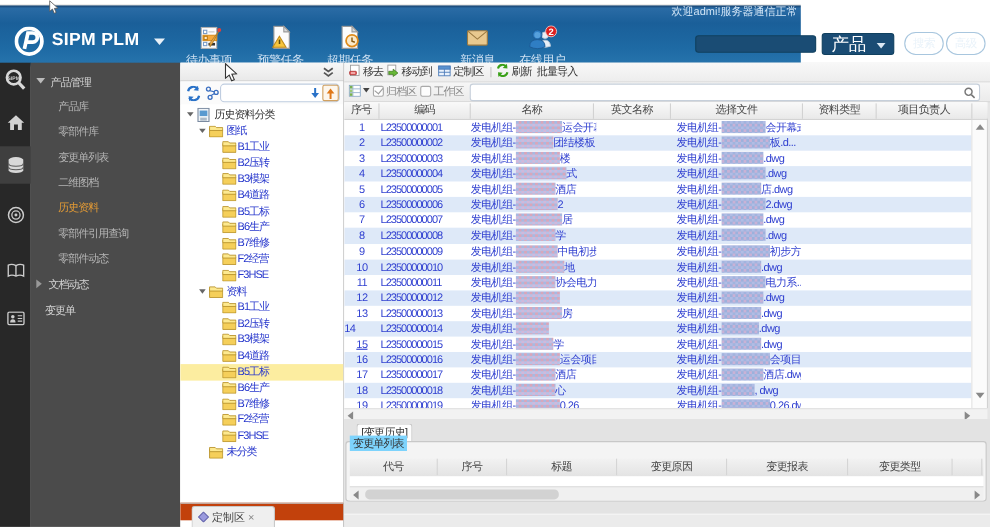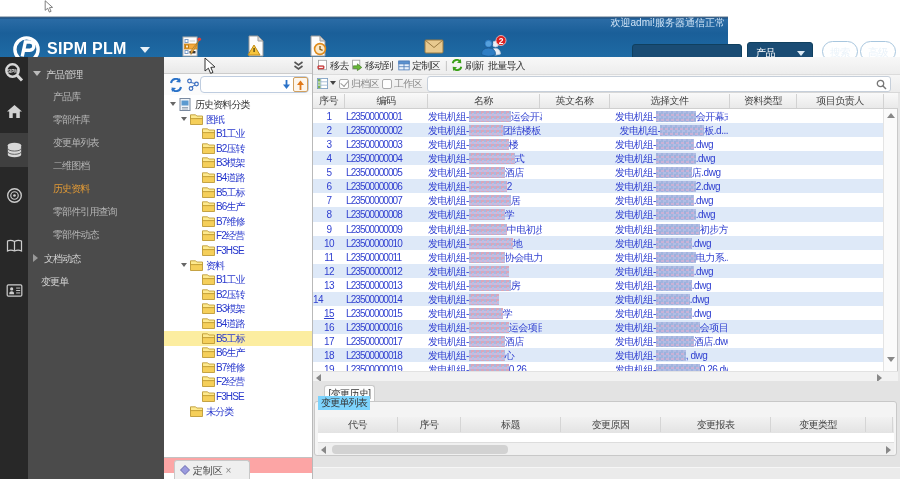--- a/index.html
+++ b/index.html
@@ -1,29 +1,29 @@
 <!DOCTYPE html>
 <html><head>
 <meta charset="utf-8">
 <style>
 * { margin:0; padding:0; box-sizing:border-box; }
 html,body { width:900px; height:479px; overflow:hidden; font-family:"Liberation Sans",sans-serif; }
 #page { position:relative; width:900px; height:479px; background:#fff; overflow:hidden; }
 
 
-#header { position:absolute; left:0; top:16px; width:728px; height:57px;
+#header { position:absolute; left:0; top:4px; width:728px; height:57px;
   background:linear-gradient(180deg,#ece9e4 0%,#1c4c7c 3%,#2a6ba5 6%,#1a5f99 30%,#1e6aa4 70%,#2673ac 93%,#77a9cc 97%,#f0f5f8 100%);padding-left:48px; }
 #welcome { position:absolute; right:3px; top:0px; color:#cfe3f5; font-size:10px; }
 #brand { position:absolute; left:47px; top:24px; color:#fff; font-size:16px; font-weight:bold; letter-spacing:0.3px; }
 #brandcaret { position:absolute; left:140px; top:31px; width:0; height:0; border-left:5px solid transparent; border-right:5px solid transparent; border-top:6px solid #e8f1f8; }
 .navitem { position:absolute; top:19px; width:64px; text-align:center; }
 .navitem .ic { height:23px; }
 .navitem .lb { margin-top:1px; color:#cde0f2; font-size:11px; letter-spacing:-0.5px; white-space:nowrap; }
 #searchbox { position:absolute; left:632px; top:28px; width:110px; height:16px; background:#1a4c74; border:1px solid #10405f; border-radius:3px; }
-#seldrop { position:absolute; left:747px; top:26px; width:66px; height:20px; background:#1a4c74; border:1px solid #10405f; border-radius:3px; color:#fff; font-size:10px; letter-spacing:-0.5px; line-height:19px; padding-left:8px; }
+#seldrop { position:absolute; left:747px; top:26px; width:66px; height:20px; background:#1a4c74; border:1px solid #10405f; border-radius:3px; color:#fff; font-size:16px; letter-spacing:-0.5px; line-height:19px; padding-left:8px; }
 #seldrop i { position:absolute; right:7px; top:8px; border-left:4px solid transparent; border-right:4px solid transparent; border-top:5px solid #dce9f4; }
 .pillbtn { position:absolute; top:25px; width:36px; height:21px; border:1px solid #a8c6de; border-radius:11px; color:#eaf3fa; font-size:10.5px; letter-spacing:-0.5px; text-align:center; line-height:20px; }
 
 
 #iconstrip { position:absolute; left:0; top:57px; width:28px; height:422px; background:#282828; }
 .stripicon { position:absolute; left:0; width:28px; text-align:center; }
 
 
 #sidemenu { position:absolute; left:28px; top:57px; width:136px; height:422px; background:#4b4b4b; }
 .mgroup { position:absolute; left:0; width:136px; color:#d4d4d4; font-size:10px; letter-spacing:-0.9px; }
@@ -34,21 +34,21 @@
 
 #treepanel { position:absolute; left:164px; top:57px; width:149px; height:422px; background:#fff; border-right:1px solid #b9b9b9; }
 #treetop { position:absolute; left:0; top:0; width:148px; height:17px; background:linear-gradient(180deg,#f7f7f7,#e9e9e9); border-bottom:1px solid #cccccc; }
 #treebar { position:absolute; left:0; top:17px; width:148px; height:21px; background:#fbfbfb; }
 #treeinput { position:absolute; left:36px; top:2px; width:109px; height:17px; border:1px solid #bfcde0; border-radius:4px; background:#fff; }
 #treebody { position:absolute; left:0; top:38px; width:148px; height:362px; background:#fff; font-size:10px; letter-spacing:-0.9px; }
 .trow { position:absolute; height:15px; line-height:15px; white-space:nowrap; color:#2636cc; z-index:2; }
 .trow.dark { color:#333; }
 .tsel { position:absolute; left:0; width:148px; height:15px; background:#fceda0; z-index:1; }
 .tri-td { display:inline-block; width:0; height:0; border-left:3.5px solid transparent; border-right:3.5px solid transparent; border-top:4.5px solid #666; margin-right:3px; vertical-align:2px; }
-#treebottom { position:absolute; left:0; top:400px; width:148px; height:16px; background:#fca5a5; border-top:1px solid #c2c2c2;text-decoration:underline; }
+#treebottom { position:absolute; left:0; top:400px; width:148px; height:16px; background:#c2410c; border-top:1px solid #c2c2c2;text-decoration:underline; }
 #treebottom .tab { position:absolute; left:10px; top:2px; width:76px; height:20px; background:#efefef; border:1px solid #c8c8c8; border-bottom:none; border-radius:3px 3px 0 0; font-size:10px; color:#444; padding:3px 0 0 5px; }
 
 
 #main { position:absolute; left:313px; top:57px; width:587px; height:422px; background:#e6e6e6; }
 #tb1 { position:absolute; left:0; top:0; width:587px; height:18px; background:linear-gradient(180deg,#f8f8f8,#ededed); border-bottom:1px solid #dcdcdc; font-size:10px; letter-spacing:-0.8px; color:#333; }
 .tbi { position:absolute; top:1px; white-space:nowrap; height:16px; line-height:16px; }
 .tbi svg { vertical-align:-2px; }
 #tb2 { position:absolute; left:0; top:18px; width:587px; height:18px; background:linear-gradient(180deg,#f6f6f6,#ebebeb); border-bottom:1px solid #d8d8d8; font-size:10px; letter-spacing:-0.8px; color:#8a8a8a; }
 #tb2 .tbi { top:1px; }
 #tb2input { position:absolute; left:114px; top:1px; width:464px; height:16px; background:#fff; border:1px solid #c6cfda; border-radius:3px; }
@@ -410,21 +410,21 @@
 <div class="grow" style="top:0.0px;">
 <div class="gc" style="left:0;width:32px;text-align:center;">1</div>
 <div class="gc code" style="left:33px;width:82px;">L23500000001</div>
 <div class="gc" style="left:115px;width:114px;">发电机组-<span class="mosaic" style="width:42px;"></span>运会开幕式...</div>
 <div class="gc" style="left:302px;width:113px;">发电机组-<span class="mosaic blue" style="width:40px;"></span>会开幕式...</div>
 </div>
 <div class="grow alt" style="top:14.1px;">
 <div class="gc" style="left:0;width:32px;text-align:center;">2</div>
 <div class="gc code" style="left:33px;width:82px;">L23500000002</div>
 <div class="gc" style="left:115px;width:114px;">发电机组-<span class="mosaic" style="width:34px;"></span>团结楼板</div>
-<div class="gc" style="left:302px;width:113px;text-align:right;">发电机组-<span class="mosaic blue" style="width:44px;"></span>板.d...</div>
+<div class="gc" style="left:302px;width:113px;">发电机组-<span class="mosaic blue" style="width:44px;"></span>板.d...</div>
 </div>
 <div class="grow" style="top:28.1px;">
 <div class="gc" style="left:0;width:32px;text-align:center;">3</div>
 <div class="gc code" style="left:33px;width:82px;">L23500000003</div>
 <div class="gc" style="left:115px;width:114px;">发电机组-<span class="mosaic" style="width:40px;"></span>楼</div>
 <div class="gc" style="left:302px;width:113px;">发电机组-<span class="mosaic blue" style="width:38px;"></span>.dwg</div>
 </div>
 <div class="grow alt" style="top:42.2px;">
 <div class="gc" style="left:0;width:32px;text-align:center;">4</div>
 <div class="gc code" style="left:33px;width:82px;">L23500000004</div>

